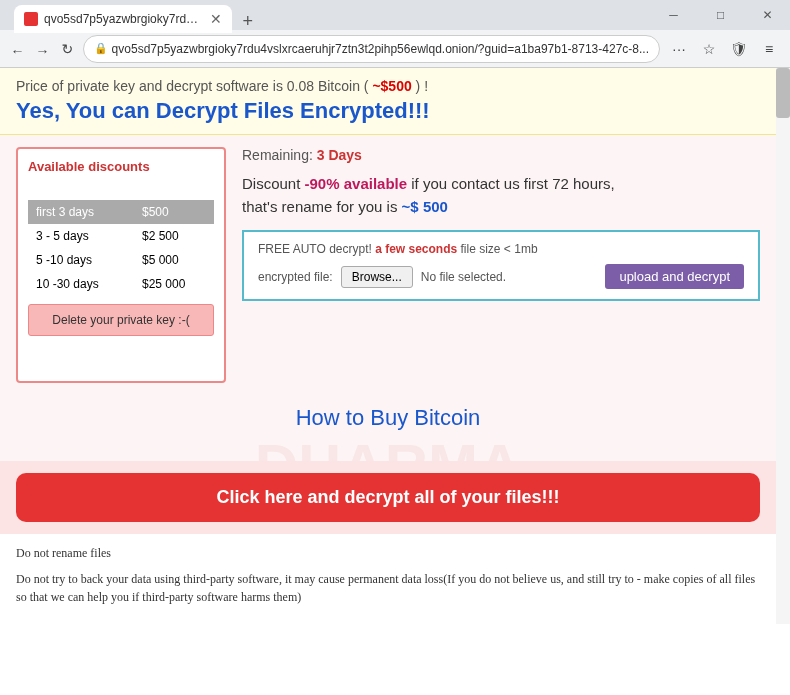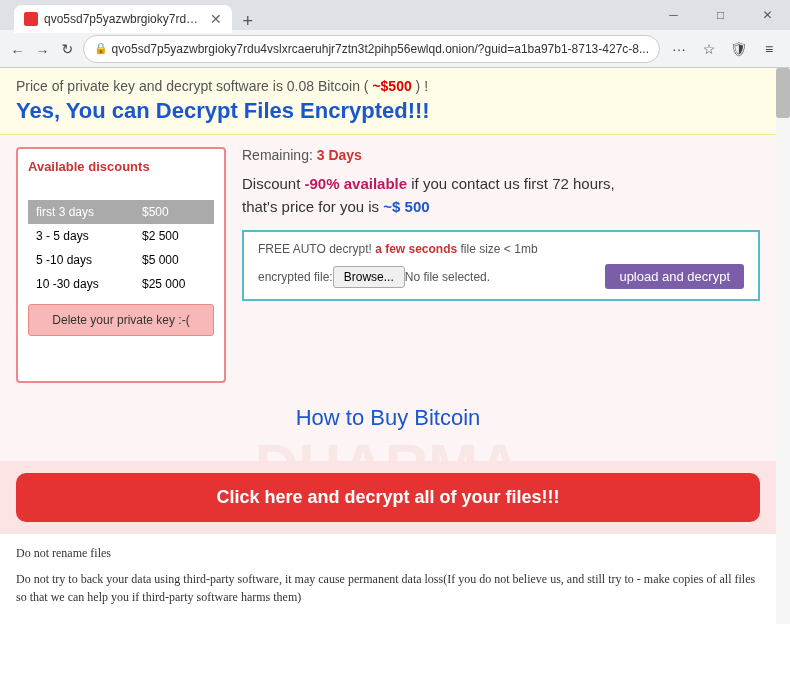--- a/index.html
+++ b/index.html
@@ -45,21 +45,21 @@
     .remaining-text { font-size: 14px; color: #555; margin-bottom: 10px; }
     .remaining-days { color: #cc3333; font-weight: bold; }
     .discount-info { font-size: 15px; color: #333; line-height: 1.5; margin-bottom: 12px; }
     .discount-pct { color: #be185d; font-weight: bold; }
     .discount-price { color: #1a56cc; font-weight: bold; }
 
     
     .decrypt-box { border: 2px solid #5bc; border-radius: 0; padding: 10px 14px; background: #fff; }
     .free-decrypt-line { font-size: 12px; color: #555; margin-bottom: 8px; }
     .few-seconds { color: #cc3333; font-weight: bold; }
-    .file-upload-line { display: flex; align-items: center; font-size: 12px; color: #555; }
+    .file-upload-line { display: flex; align-items: center; gap: 8px; font-size: 12px; color: #555; }
     .browse-btn { background: #f0f0f0; border: 1px solid #aaa; border-radius: 3px; padding: 3px 10px; font-size: 12px; cursor: pointer; }
     .upload-decrypt-btn { background: #7b5ea7; color: #fff; border: none; border-radius: 3px; padding: 5px 14px; font-size: 13px; cursor: pointer; margin-left: auto; }
 
     
     .bitcoin-section { background: #fdf5f5; padding: 10px 16px; text-align: center; }
     .bitcoin-title { font-size: 22px; color: #1a56cc; font-weight: normal; }
 
     
     .cta-section { background: #fce4e4; padding: 12px 16px; }
     .cta-btn { display: block; width: 100%; background: #e53333; color: #fff; text-align: center; font-size: 18px; font-weight: bold; padding: 14px; border-radius: 10px; cursor: pointer; border: none; }
@@ -149,21 +149,21 @@
         </table>
         <div class="delete-key-btn">Delete your private key :-(</div>
       </div>
 
       <div class="right-panel">
         <div class="remaining-text">
           <span>Remaining: </span><span class="remaining-days">3 Days</span>
         </div>
         <div class="discount-info">
           <span>Discount </span><span class="discount-pct">-90% available</span><span> if you contact us first 72 hours,</span><br>
-          <span>that's price for you is </span><span class="discount-price">~$ 500</span>
+          <span>that's rename for you is </span><span class="discount-price">~$ 500</span>
         </div>
 
         <div class="decrypt-box">
           <div class="free-decrypt-line">
             <span>FREE AUTO decrypt! </span><span class="few-seconds">a few seconds</span><span> file size &lt; 1mb</span>
           </div>
           <div class="file-upload-line">
             <span>encrypted file:</span>
             <button class="browse-btn">Browse...</button>
             <span>No file selected.</span>

